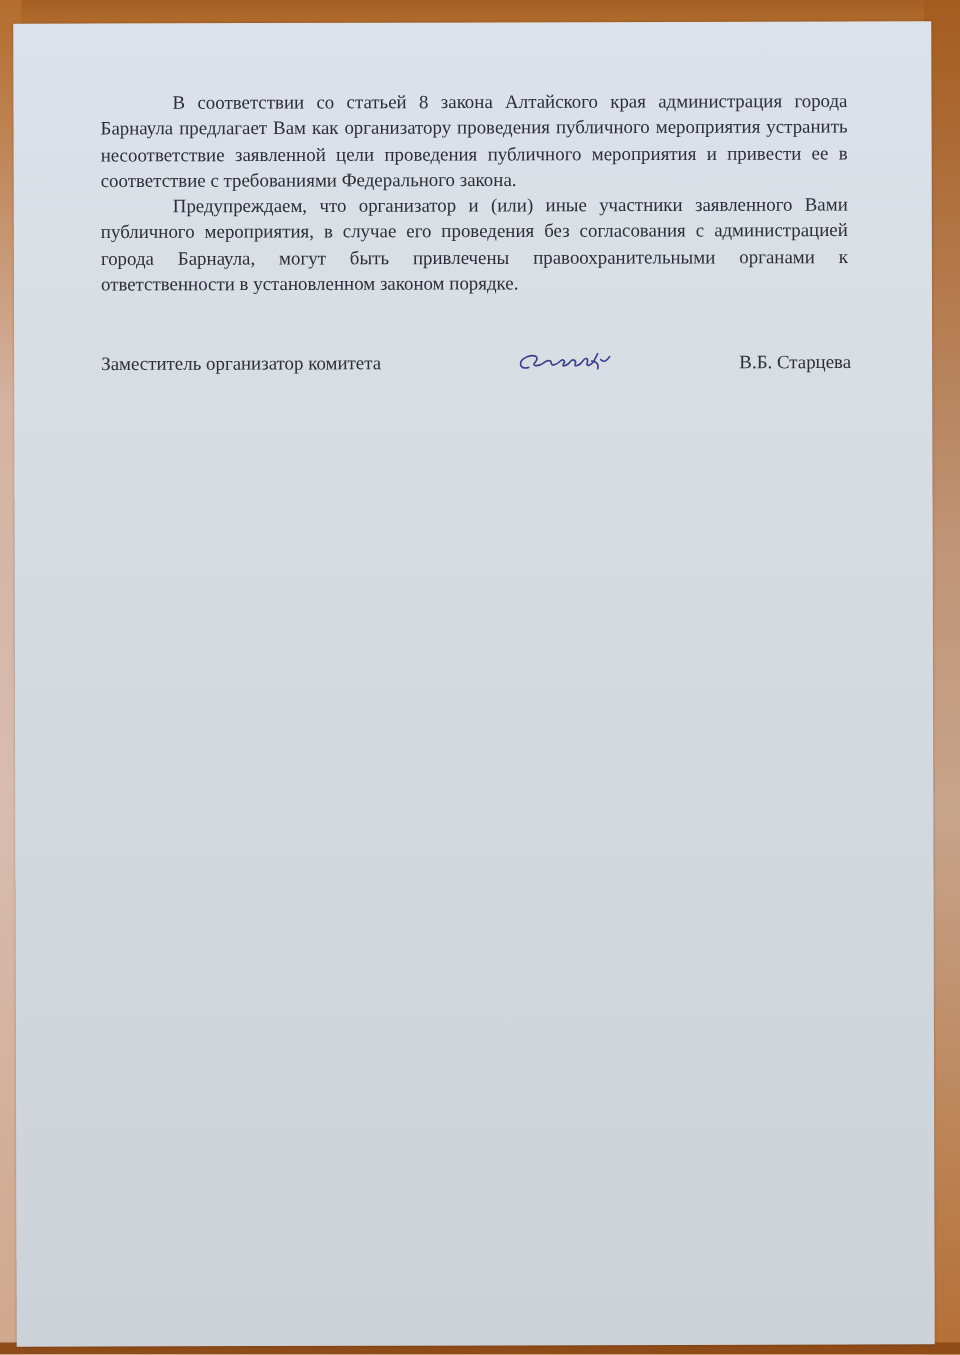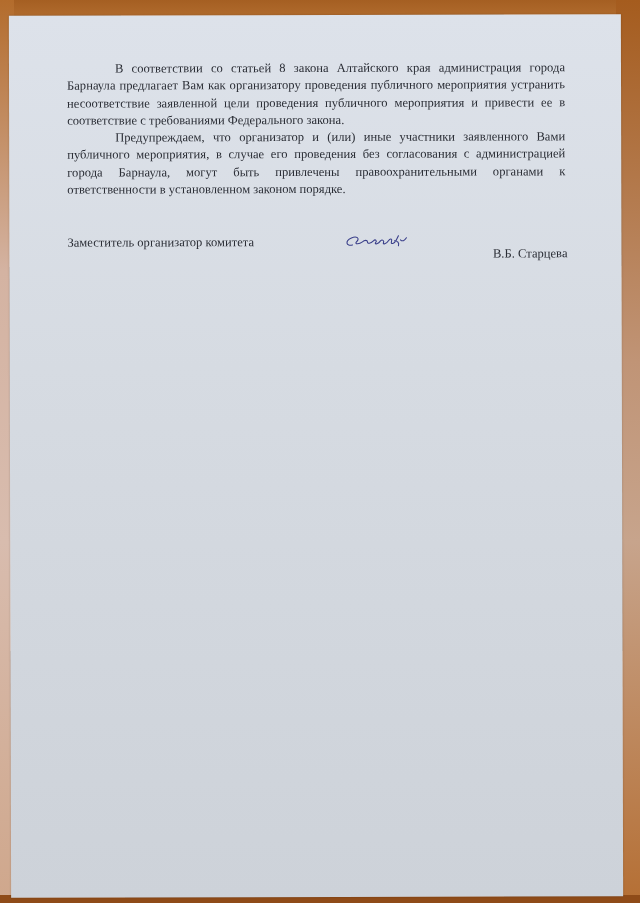--- a/index.html
+++ b/index.html
@@ -79,21 +79,21 @@
     .signature {
       position: absolute;
       left: 275px;
       top: -2px;
       width: 70px;
       height: 26px;
     }
     .sign-name {
       position: absolute;
       right: -2px;
-      top: 16px;
+      top: 4px;
     }
   </style>
 </head>
 <body>
 
 <div class="bg-top"></div>
 <div class="bg-left"></div>
 <div class="bg-right"></div>
 <div class="bg-bottom"></div>
 

